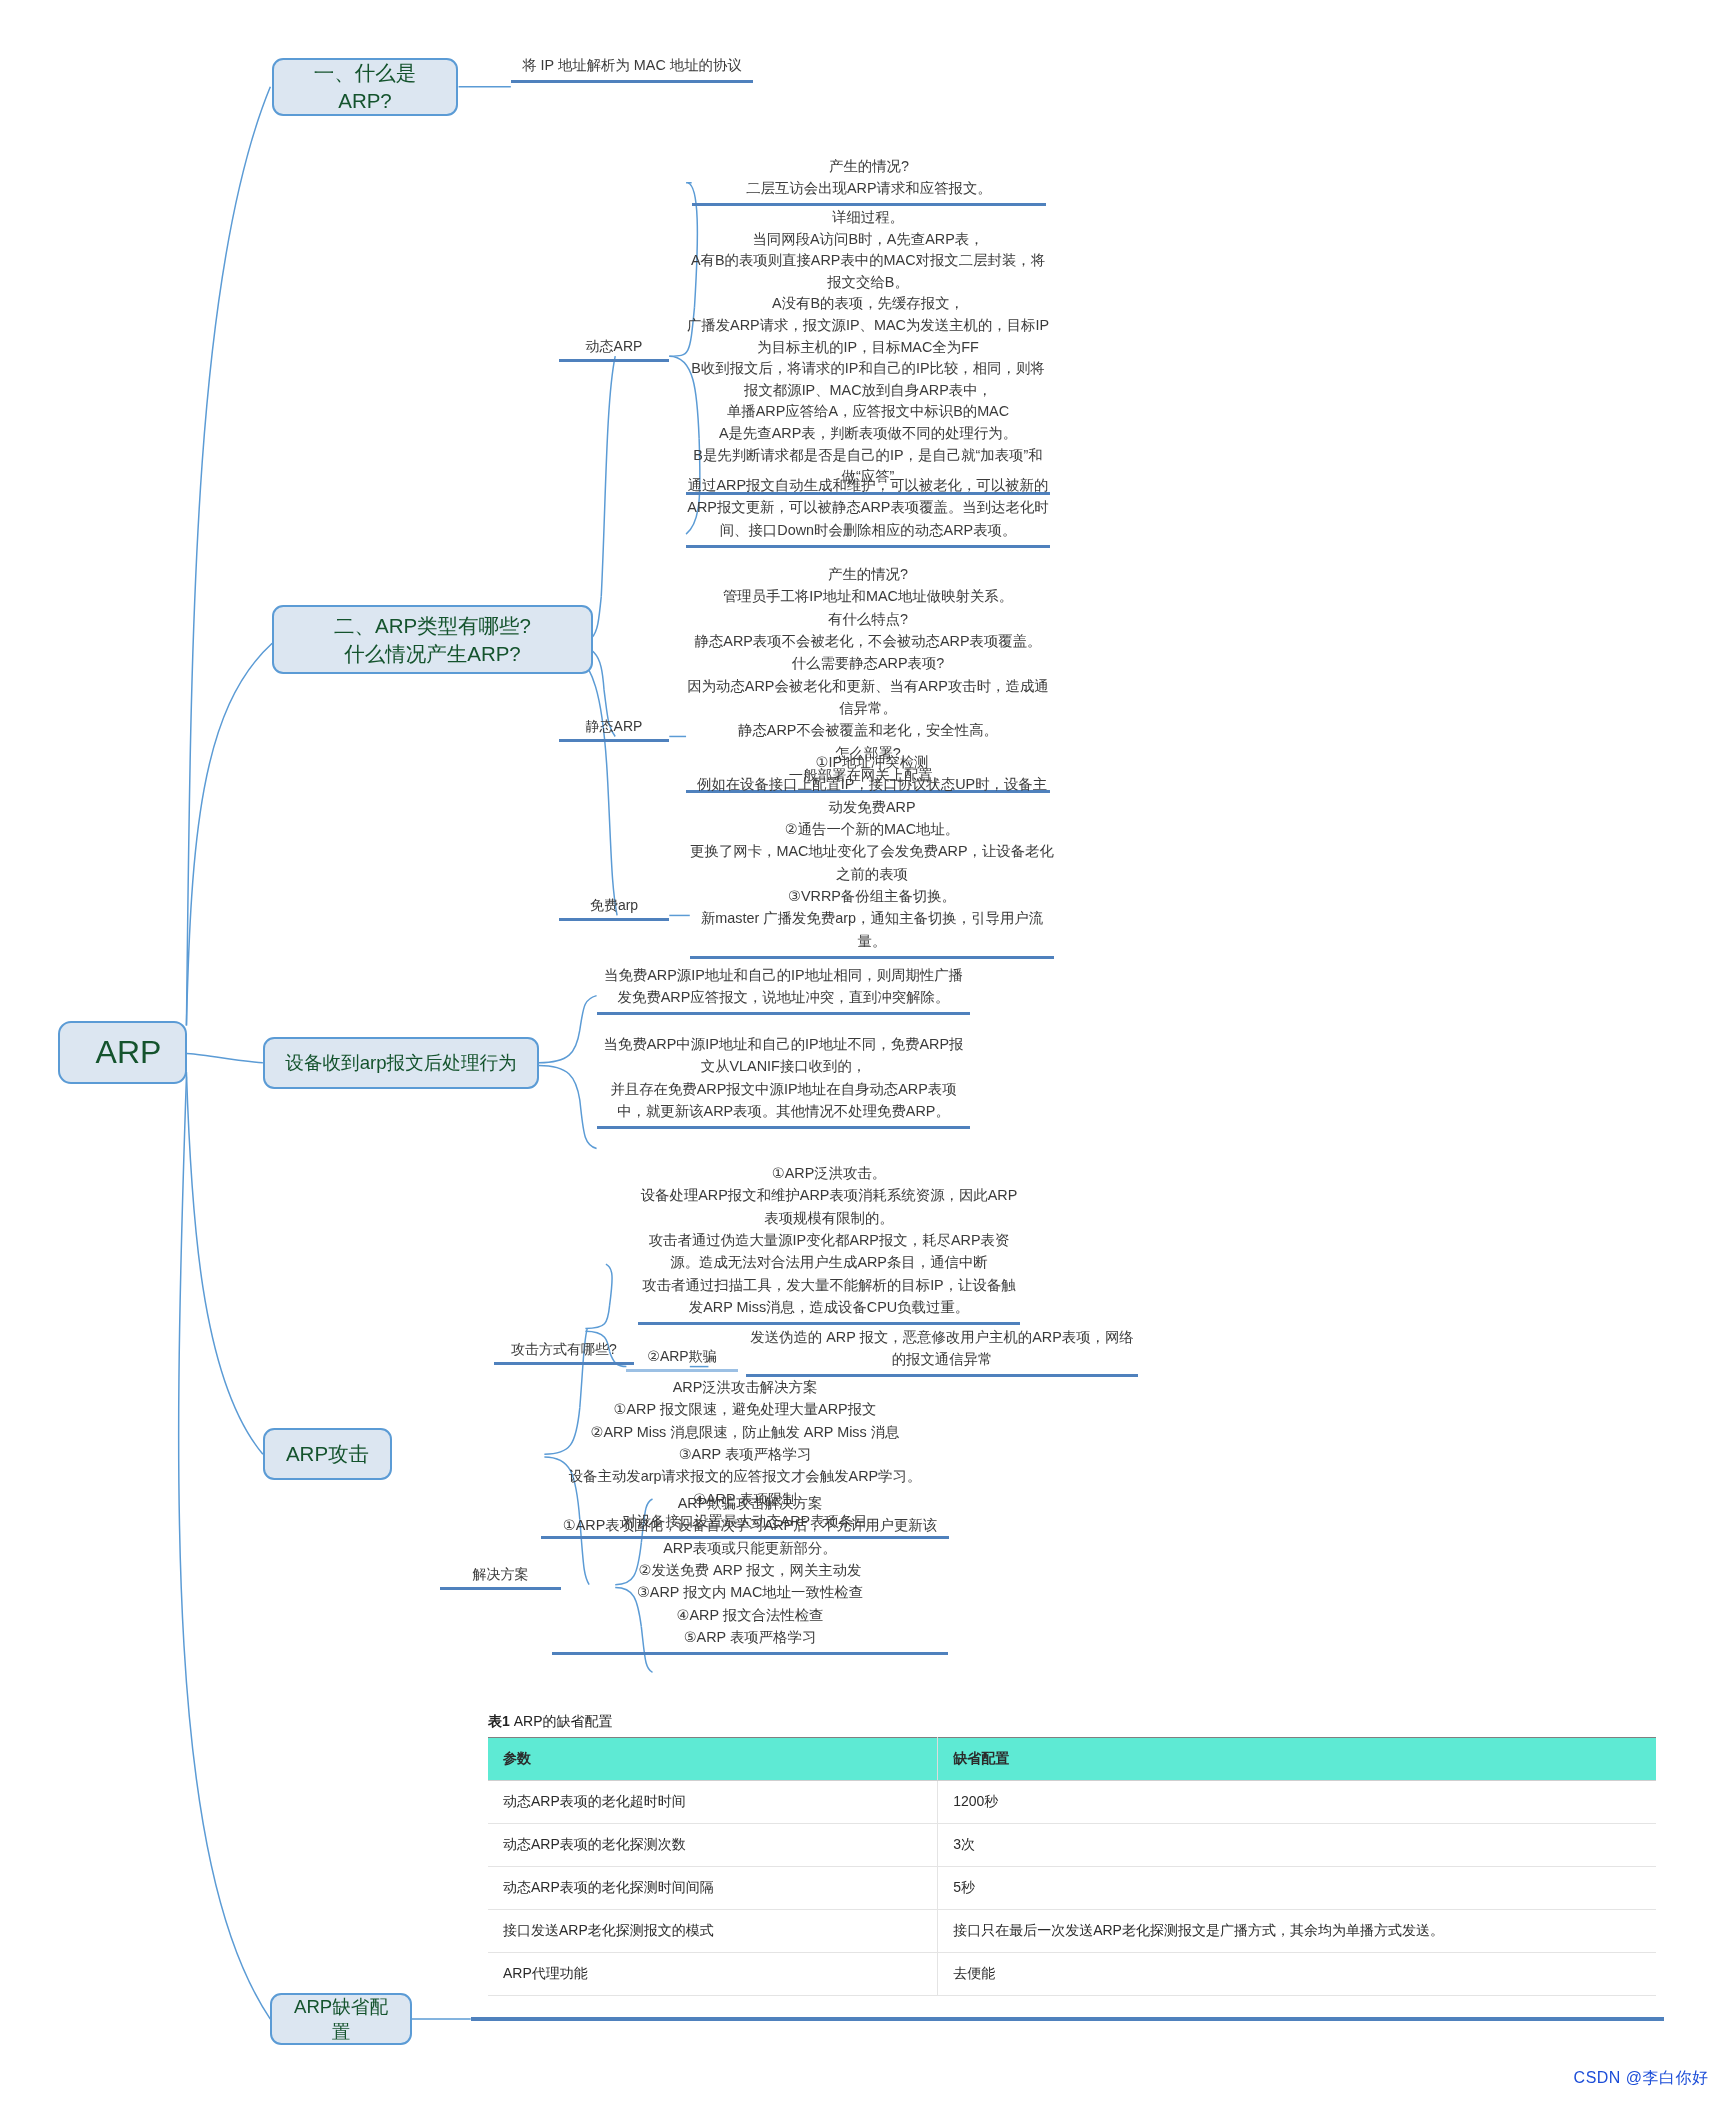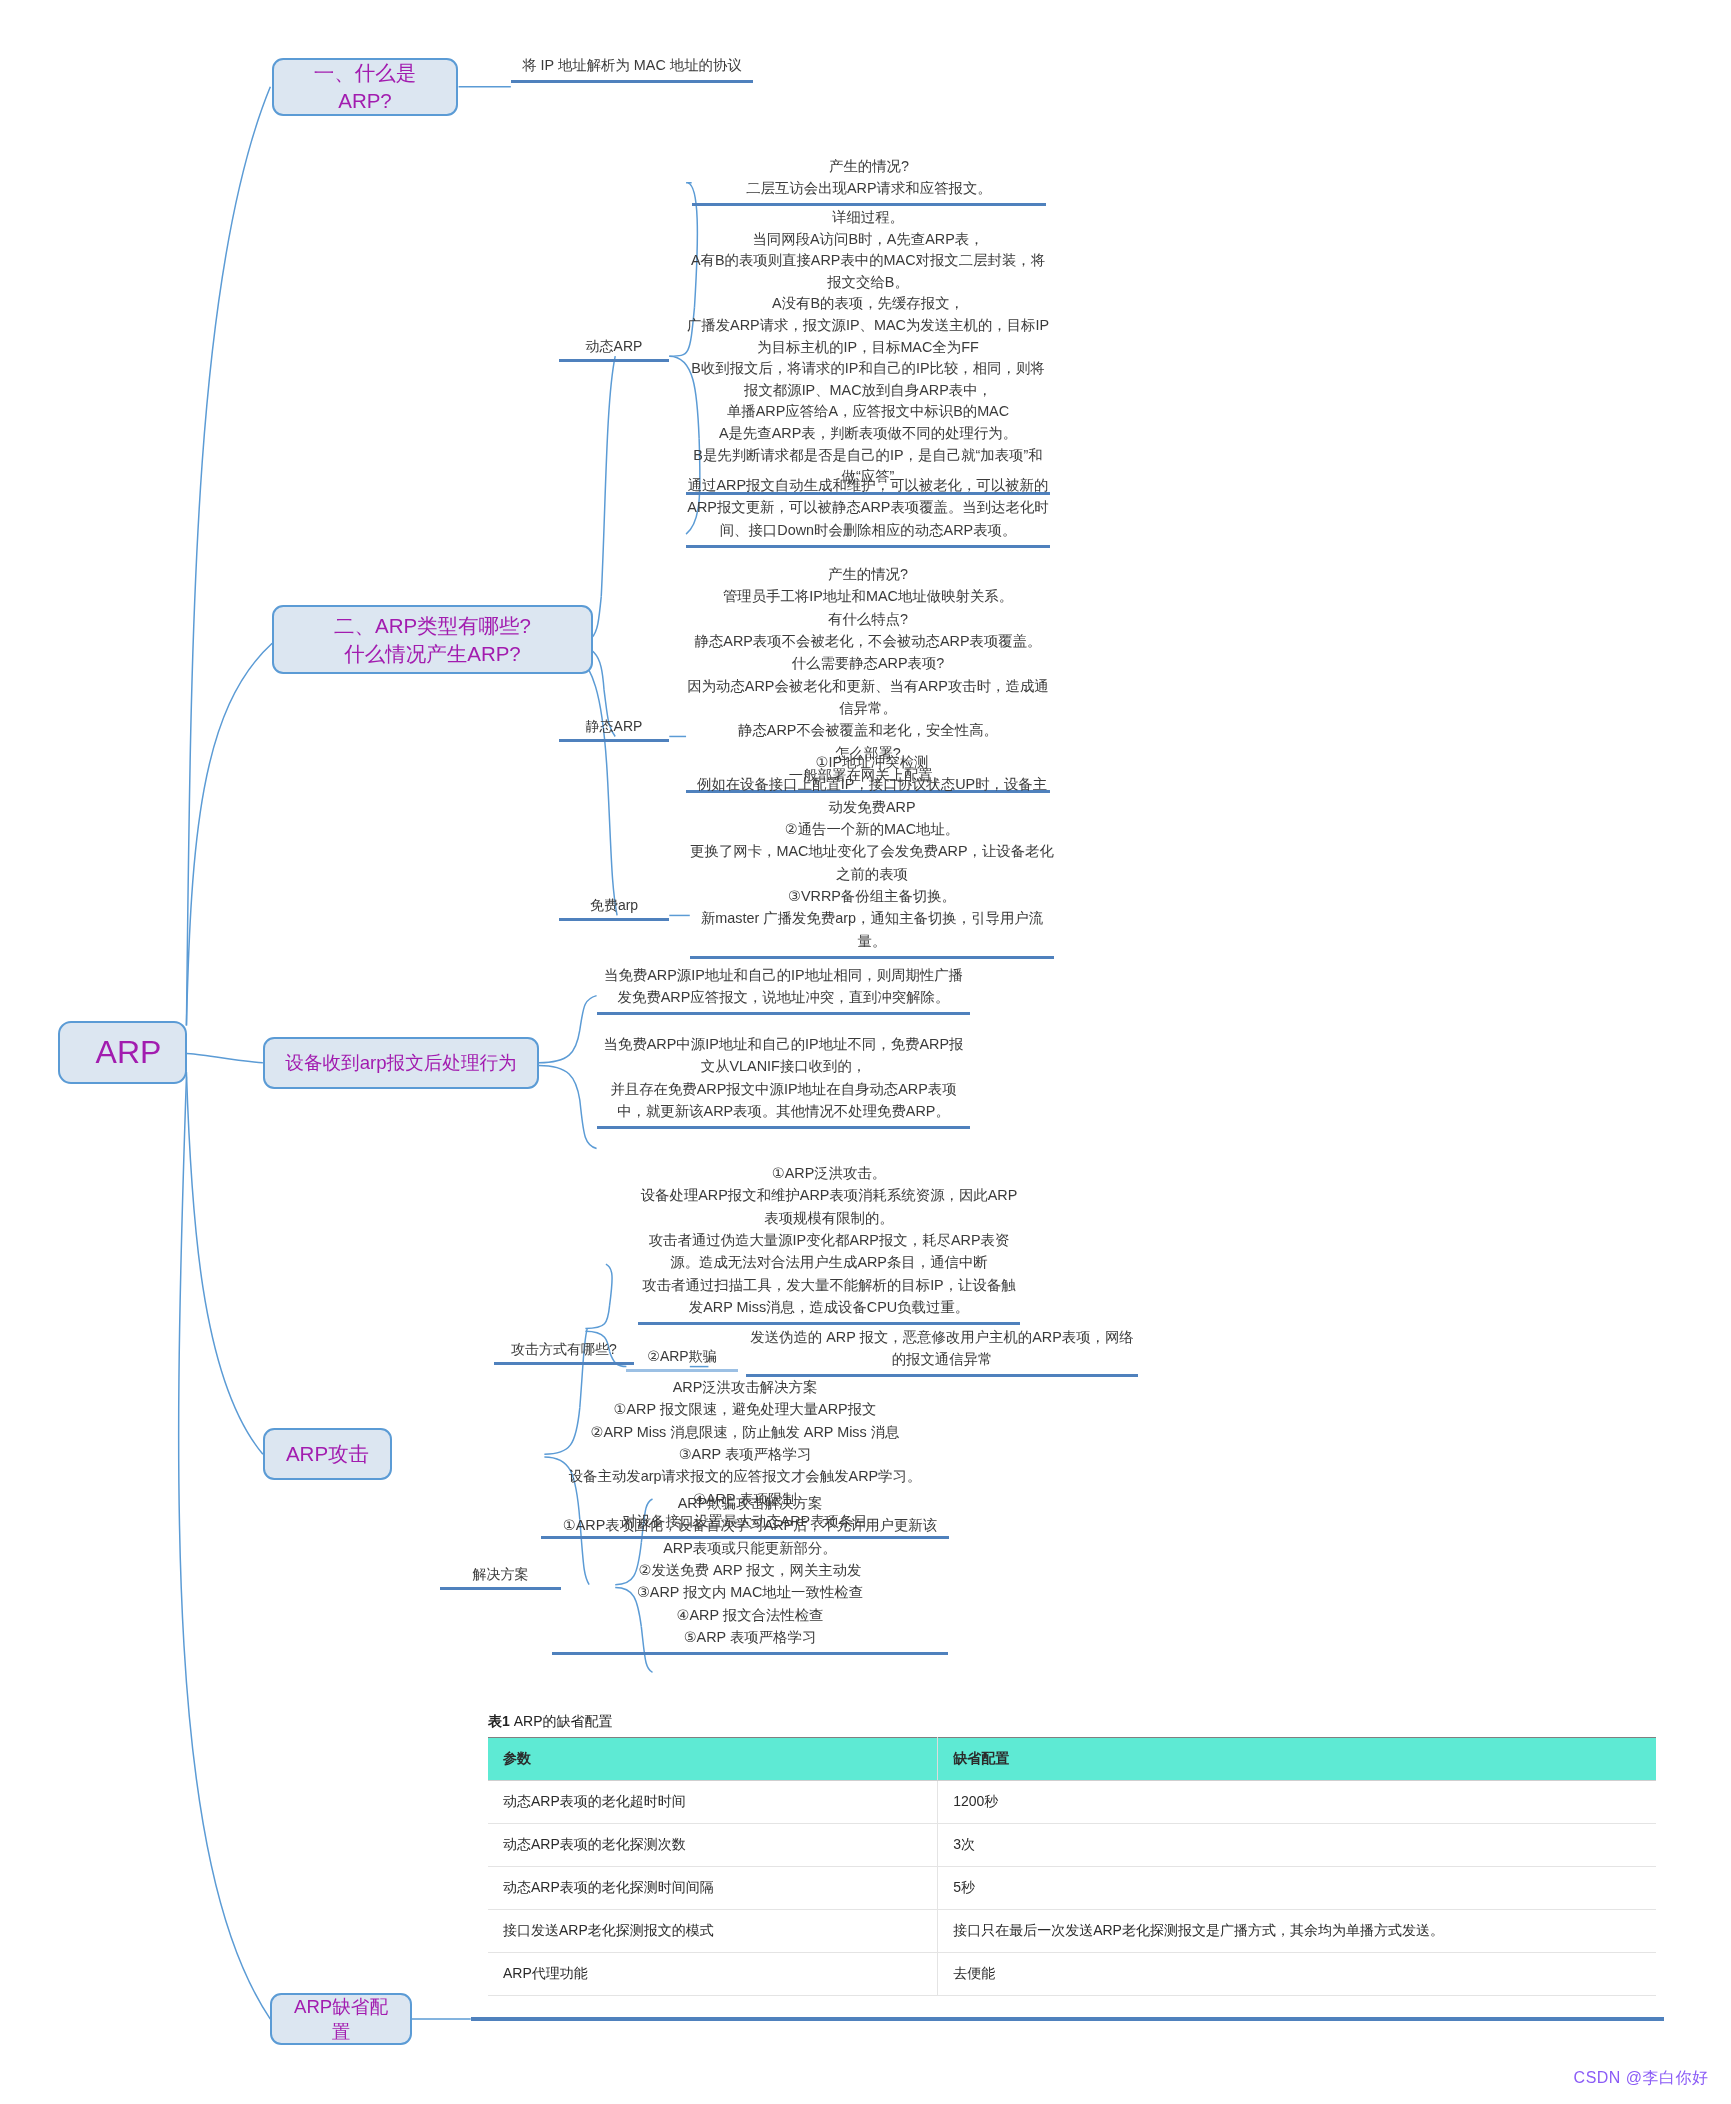--- a/index.html
+++ b/index.html
@@ -22,21 +22,21 @@
     height:2104px;
     pointer-events:none;
   }
   
   .topic{
     position:absolute;
     box-sizing:border-box;
     background:#dce6f1;
     border:2.3px solid #5b9bd5;
     border-radius:11.2px;
-    color:#a21caf;
+    color:#14532d;
     display:flex;
     align-items:center;
     justify-content:center;
     text-align:center;
     line-height:1.35;
     padding:5.6px 13px;
     font-size:20.5px;
     white-space:pre-line;
   }
   .topic.root{
@@ -109,21 +109,21 @@
   }
   table.cfg td:last-child{border-right:none;}
   table.cfg tr:last-child td{border-bottom:0.9px solid #e4e4e4;}
   table.cfg col.c1{width:38.5%;}
   
   #watermark{
     position:absolute;
     right:22.4px;
     bottom:15px;
     font-size:16px;
-    color:#8b5cf6;
+    color:#1d4ed8;
     letter-spacing:0.5px;
   }
 </style>
 </head>
 <body>
 
 <div id="canvas">
 
   <svg id="wires" viewBox="0 0 1857 2257" xmlns="http://www.w3.org/2000/svg">
     <g fill="none" stroke="#5b9bd5" stroke-width="1.6">

